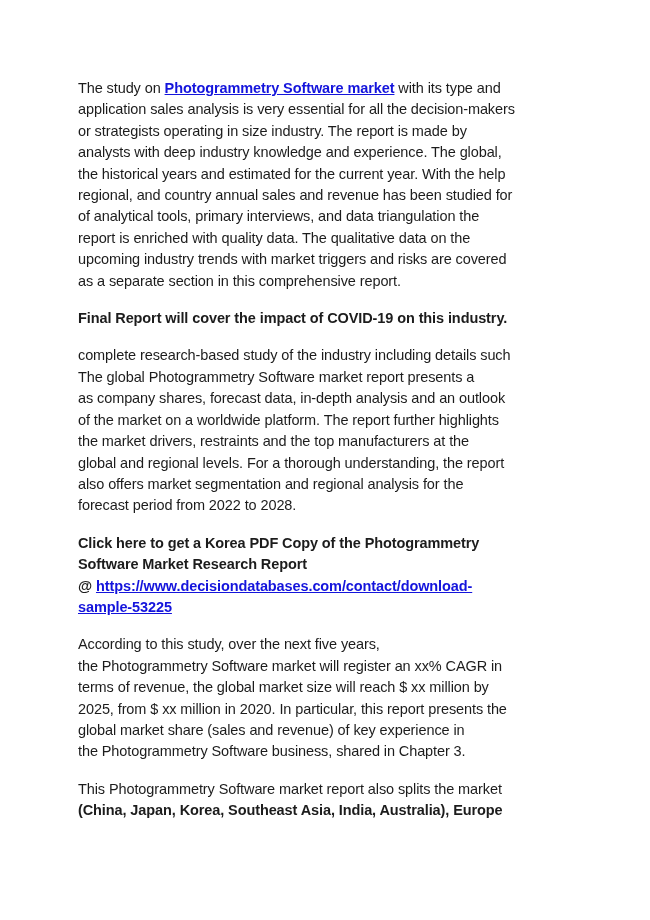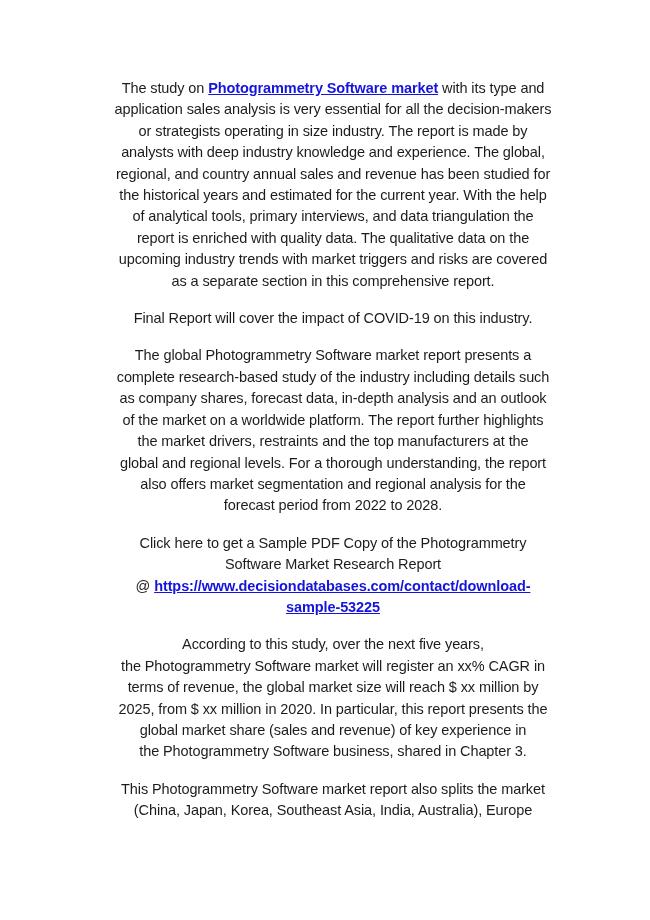--- a/index.html
+++ b/index.html
@@ -7,21 +7,20 @@
     padding: 0;
     background: #ffffff;
   }
   .page {
     position: relative;
     width: 650px;
     height: 876px;
     background: #ffffff;
     overflow: hidden;
     font-family: "Liberation Sans", sans-serif;
-    text-align: center;
   }
   .doc-body {
     position: absolute;
     left: 78px;
     top: 78px;
     width: 510px;
     color: #1c1c1c;
     font-size: 14.5px;
     line-height: 21.4px;
     letter-spacing: -0.1px;
@@ -29,61 +28,61 @@
   .para {
     margin: 0 0 16px 0;
   }
   .line {
     white-space: nowrap;
   }
   .run-normal {
     font-weight: 400;
   }
   .run-bold {
-    font-weight: 400;
+    font-weight: 700;
   }
   .run-link {
     color: var(--link-color, #1414dc);
     font-weight: 700;
     text-decoration: underline;
     cursor: pointer;
   }
 </style>
 </head>
 <body>
 
 <div class="page" style="background: rgb(255, 255, 255);">
   <div class="doc-body" id="doc-body" style="color: rgb(28, 28, 28);">
       <div class="para">
         <div class="line"><span class="run-normal">The study on </span><a class="run-link">Photogrammetry Software market</a><span class="run-normal"> with its type and</span></div>
         <div class="line"><span class="run-normal">application sales analysis is very essential for all the decision-makers</span></div>
         <div class="line"><span class="run-normal">or strategists operating in size industry. The report is made by</span></div>
         <div class="line"><span class="run-normal">analysts with deep industry knowledge and experience. The global,</span></div>
+        <div class="line"><span class="run-normal">the historical years and estimated for the current year. With the help</span></div>
         <div class="line"><span class="run-normal">regional, and country annual sales and revenue has been studied for</span></div>
-        <div class="line"><span class="run-normal">the historical years and estimated for the current year. With the help</span></div>
         <div class="line"><span class="run-normal">of analytical tools, primary interviews, and data triangulation the</span></div>
         <div class="line"><span class="run-normal">report is enriched with quality data. The qualitative data on the</span></div>
         <div class="line"><span class="run-normal">upcoming industry trends with market triggers and risks are covered</span></div>
         <div class="line"><span class="run-normal">as a separate section in this comprehensive report.</span></div>
       </div>
       <div class="para">
         <div class="line"><span class="run-bold">Final Report will cover the impact of COVID-19 on this industry.</span></div>
       </div>
       <div class="para">
+        <div class="line"><span class="run-normal">complete research-based study of the industry including details such</span></div>
         <div class="line"><span class="run-normal">The global Photogrammetry Software market report presents a</span></div>
-        <div class="line"><span class="run-normal">complete research-based study of the industry including details such</span></div>
         <div class="line"><span class="run-normal">as company shares, forecast data, in-depth analysis and an outlook</span></div>
         <div class="line"><span class="run-normal">of the market on a worldwide platform. The report further highlights</span></div>
         <div class="line"><span class="run-normal">the market drivers, restraints and the top manufacturers at the</span></div>
         <div class="line"><span class="run-normal">global and regional levels. For a thorough understanding, the report</span></div>
         <div class="line"><span class="run-normal">also offers market segmentation and regional analysis for the</span></div>
         <div class="line"><span class="run-normal">forecast period from 2022 to 2028.</span></div>
       </div>
       <div class="para">
-        <div class="line"><span class="run-bold">Click here to get a Sample PDF Copy of the Photogrammetry</span></div>
+        <div class="line"><span class="run-bold">Click here to get a Korea PDF Copy of the Photogrammetry</span></div>
         <div class="line"><span class="run-bold">Software Market Research Report</span></div>
         <div class="line"><span class="run-bold">@ </span><a class="run-link">https://www.decisiondatabases.com/contact/download-</a></div>
         <div class="line"><a class="run-link">sample-53225</a></div>
       </div>
       <div class="para">
         <div class="line"><span class="run-normal">According to this study, over the next five years,</span></div>
         <div class="line"><span class="run-normal">the Photogrammetry Software market will register an xx% CAGR in</span></div>
         <div class="line"><span class="run-normal">terms of revenue, the global market size will reach $ xx million by</span></div>
         <div class="line"><span class="run-normal">2025, from $ xx million in 2020. In particular, this report presents the</span></div>
         <div class="line"><span class="run-normal">global market share (sales and revenue) of key experience in</span></div>

